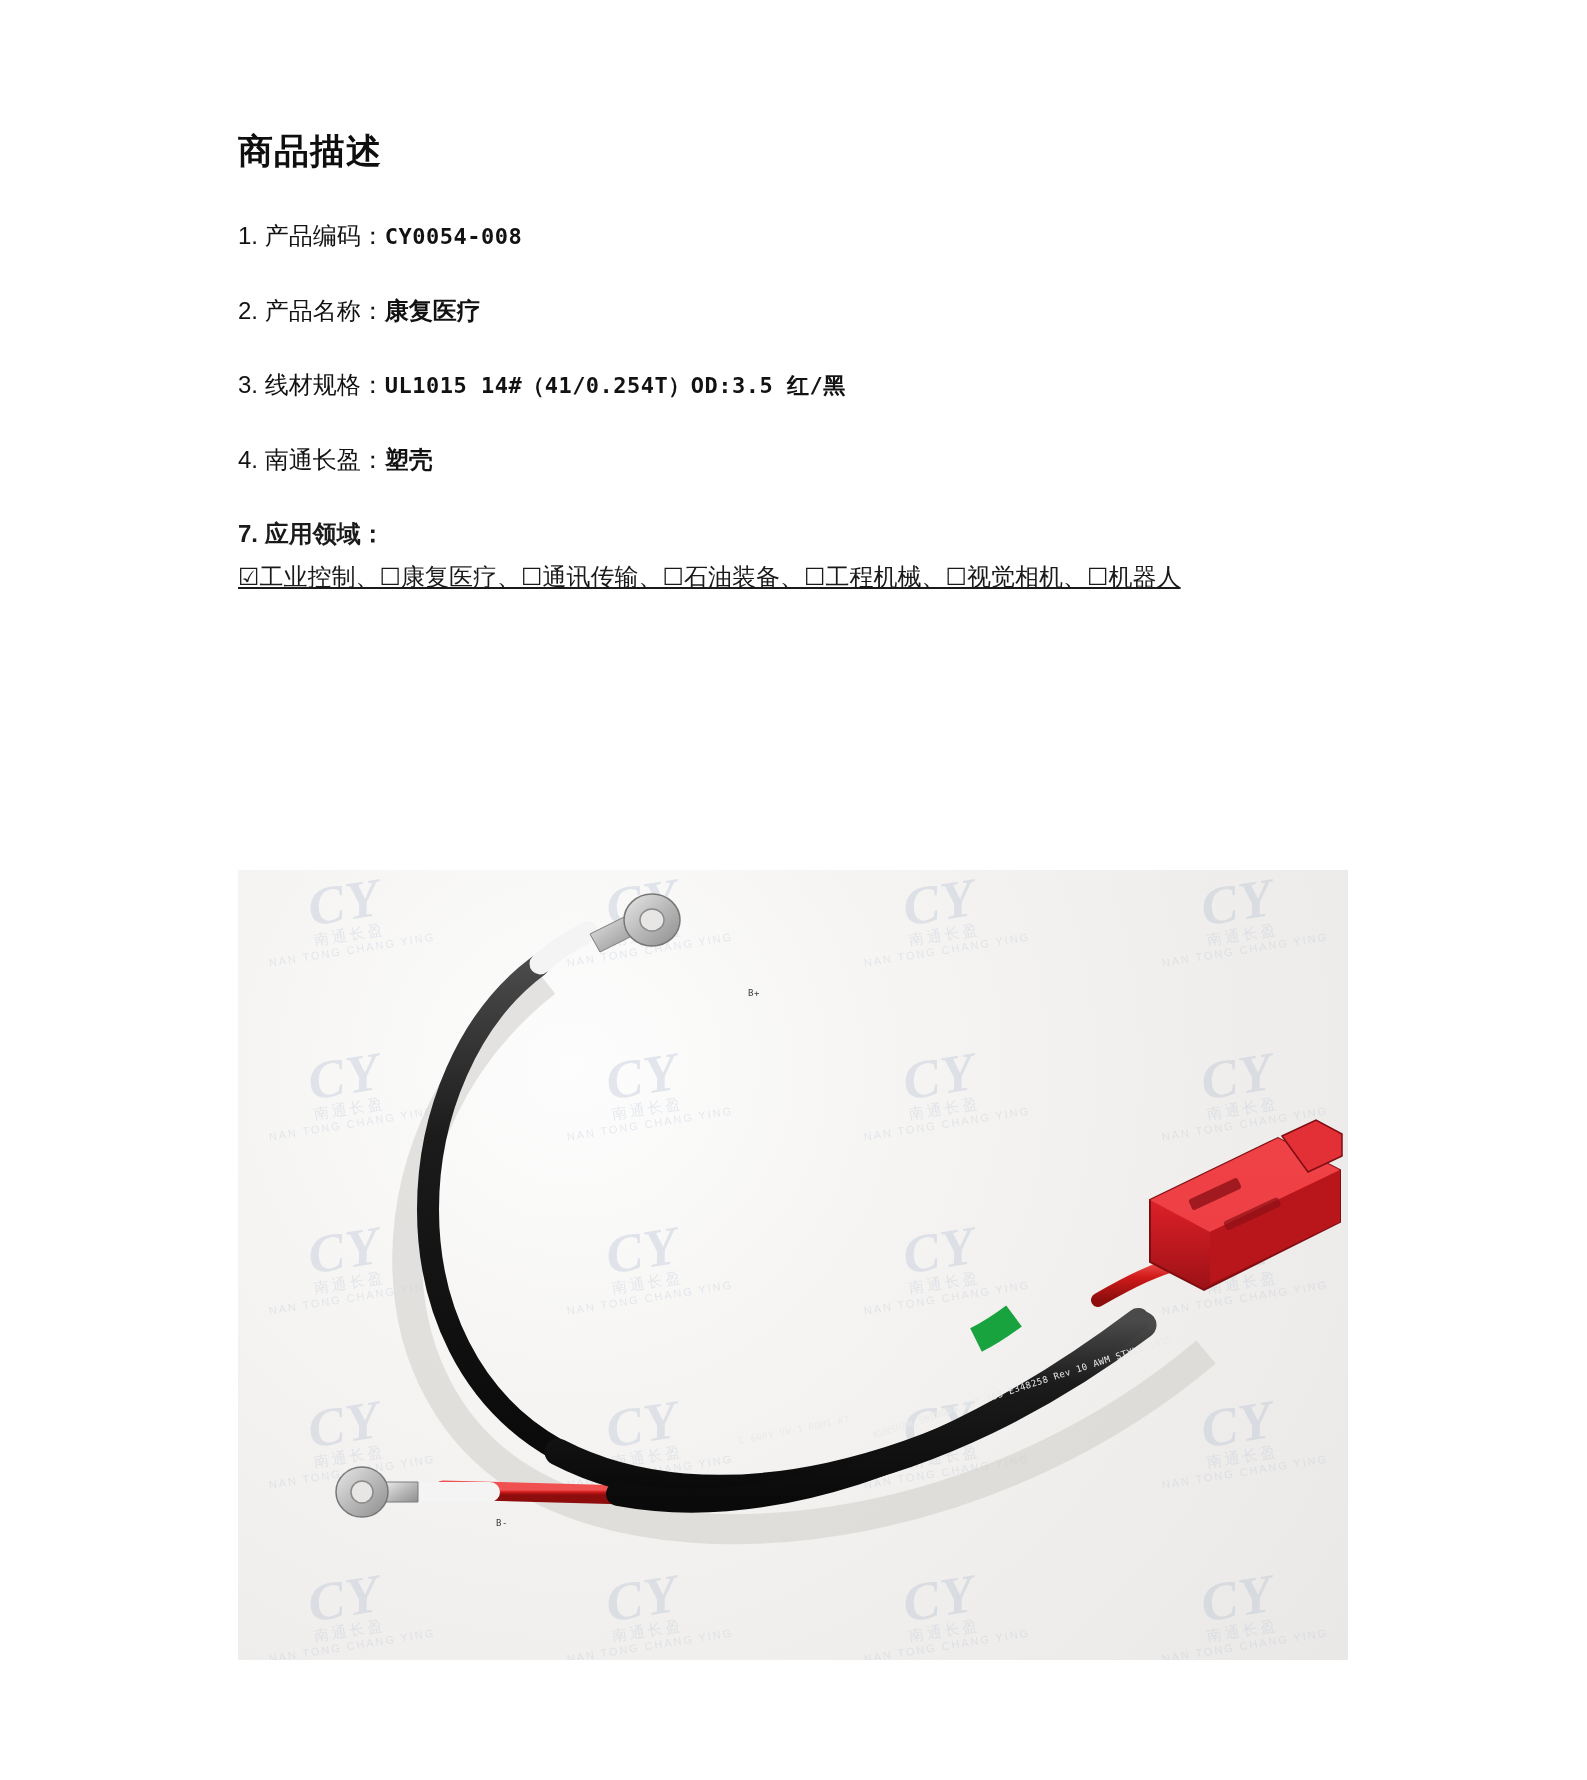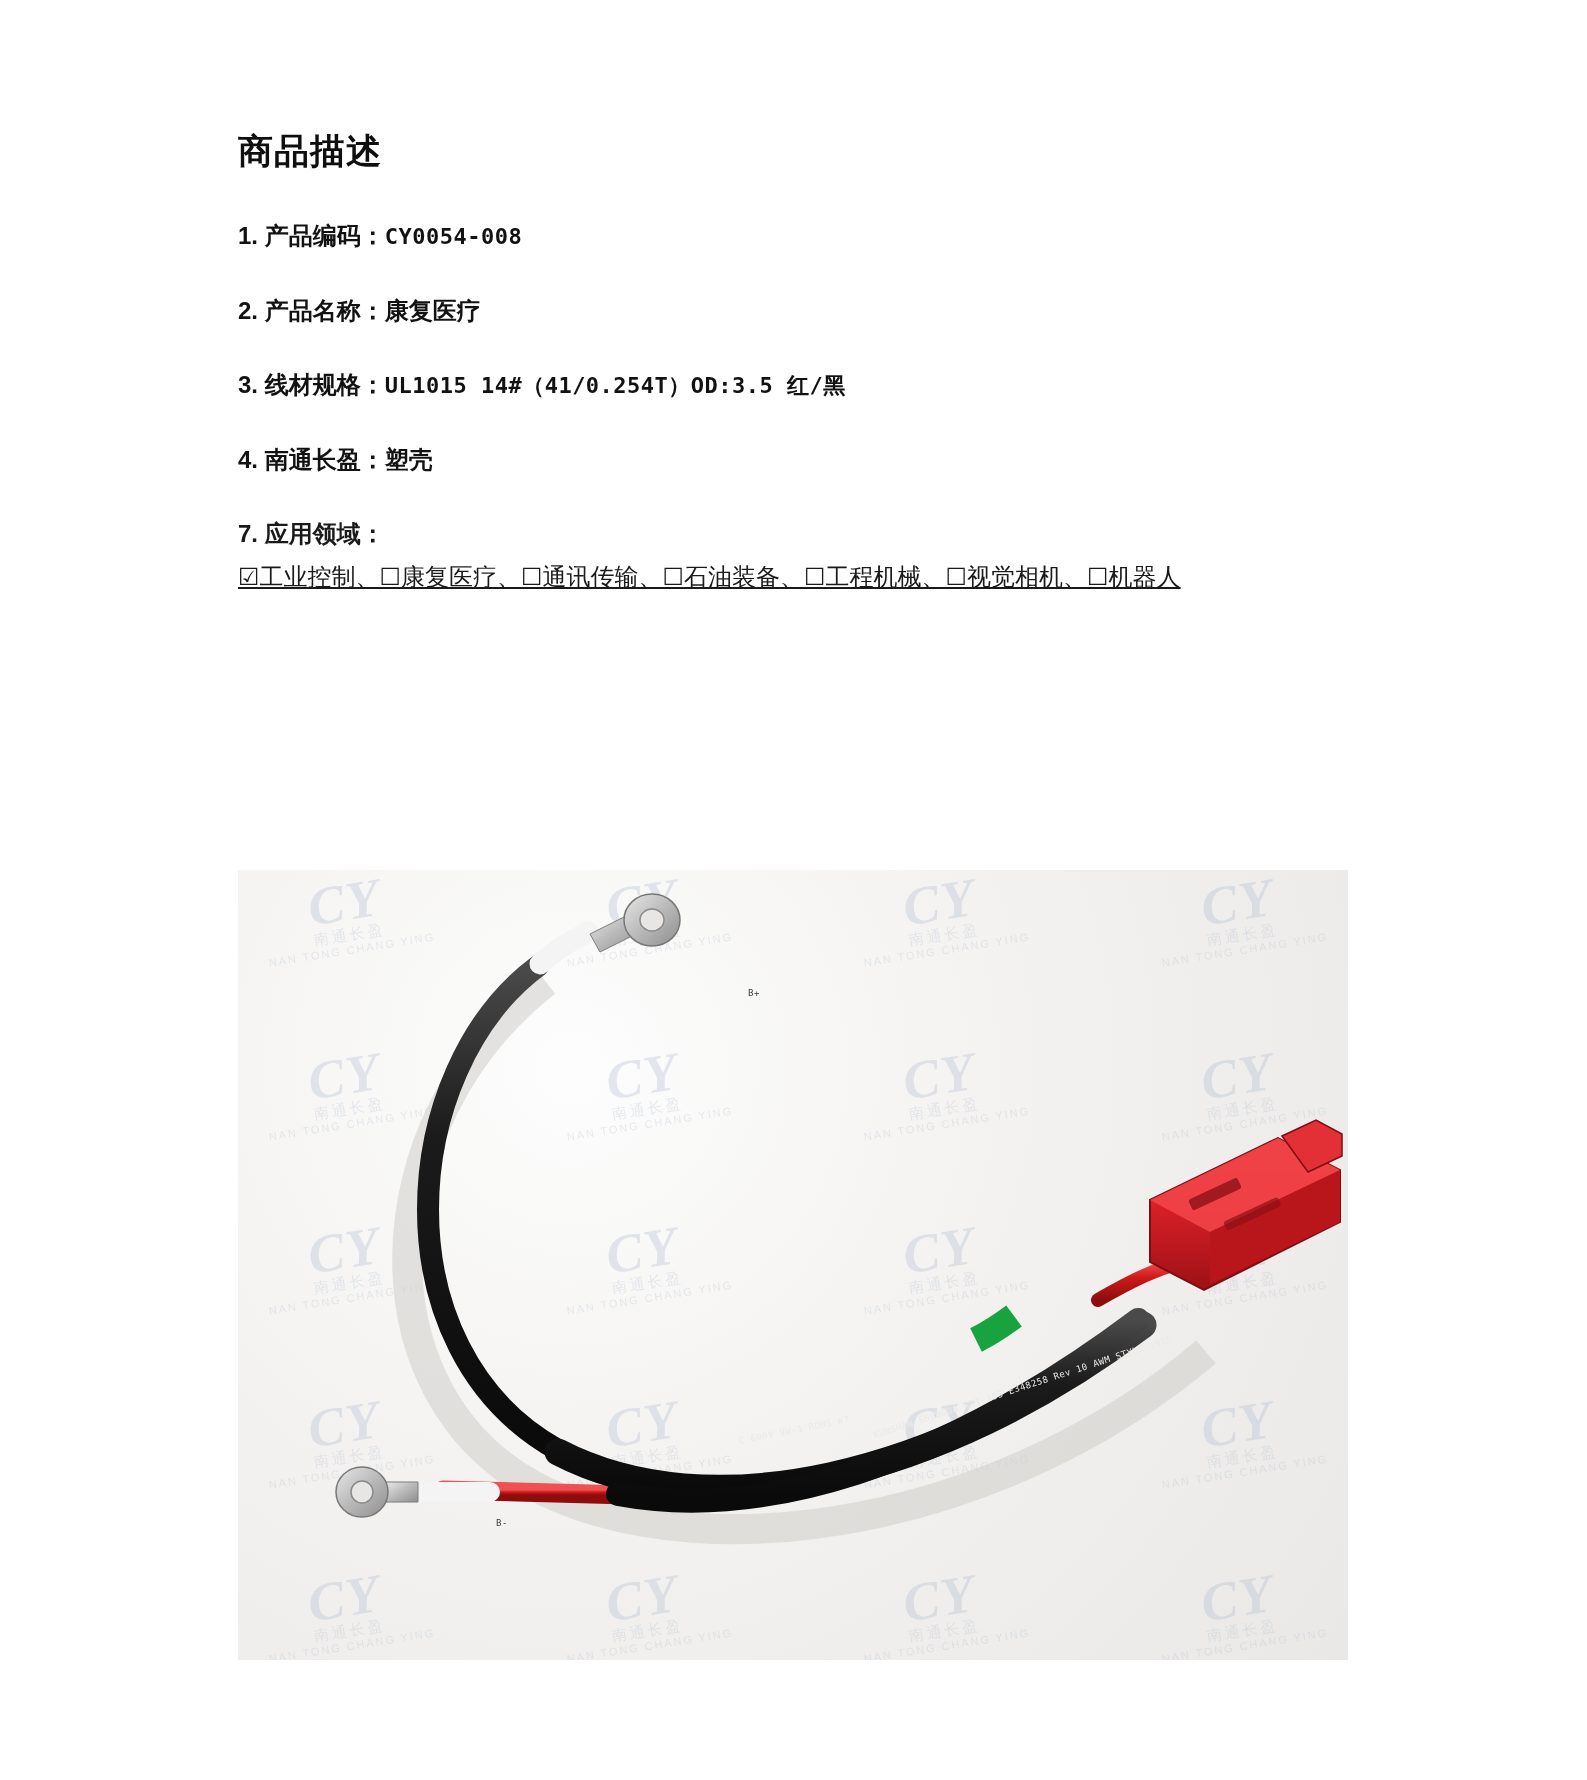--- a/index.html
+++ b/index.html
@@ -36,21 +36,21 @@
     color: #0f0f0f;
   }
   .spec-item {
     font-size: 24px;
     line-height: 1.4;
     margin: 0 0 41px 0;
     color: #121212;
     white-space: nowrap;
   }
   .spec-label {
-    font-weight: bold;
+    font-weight: normal;
   }
   .spec-value {
     font-weight: bold;
   }
   .mono {
     font-family: "DejaVu Sans Mono", "Liberation Mono", monospace;
     font-size: 22px;
     letter-spacing: 0.5px;
   }
   .app-block {

